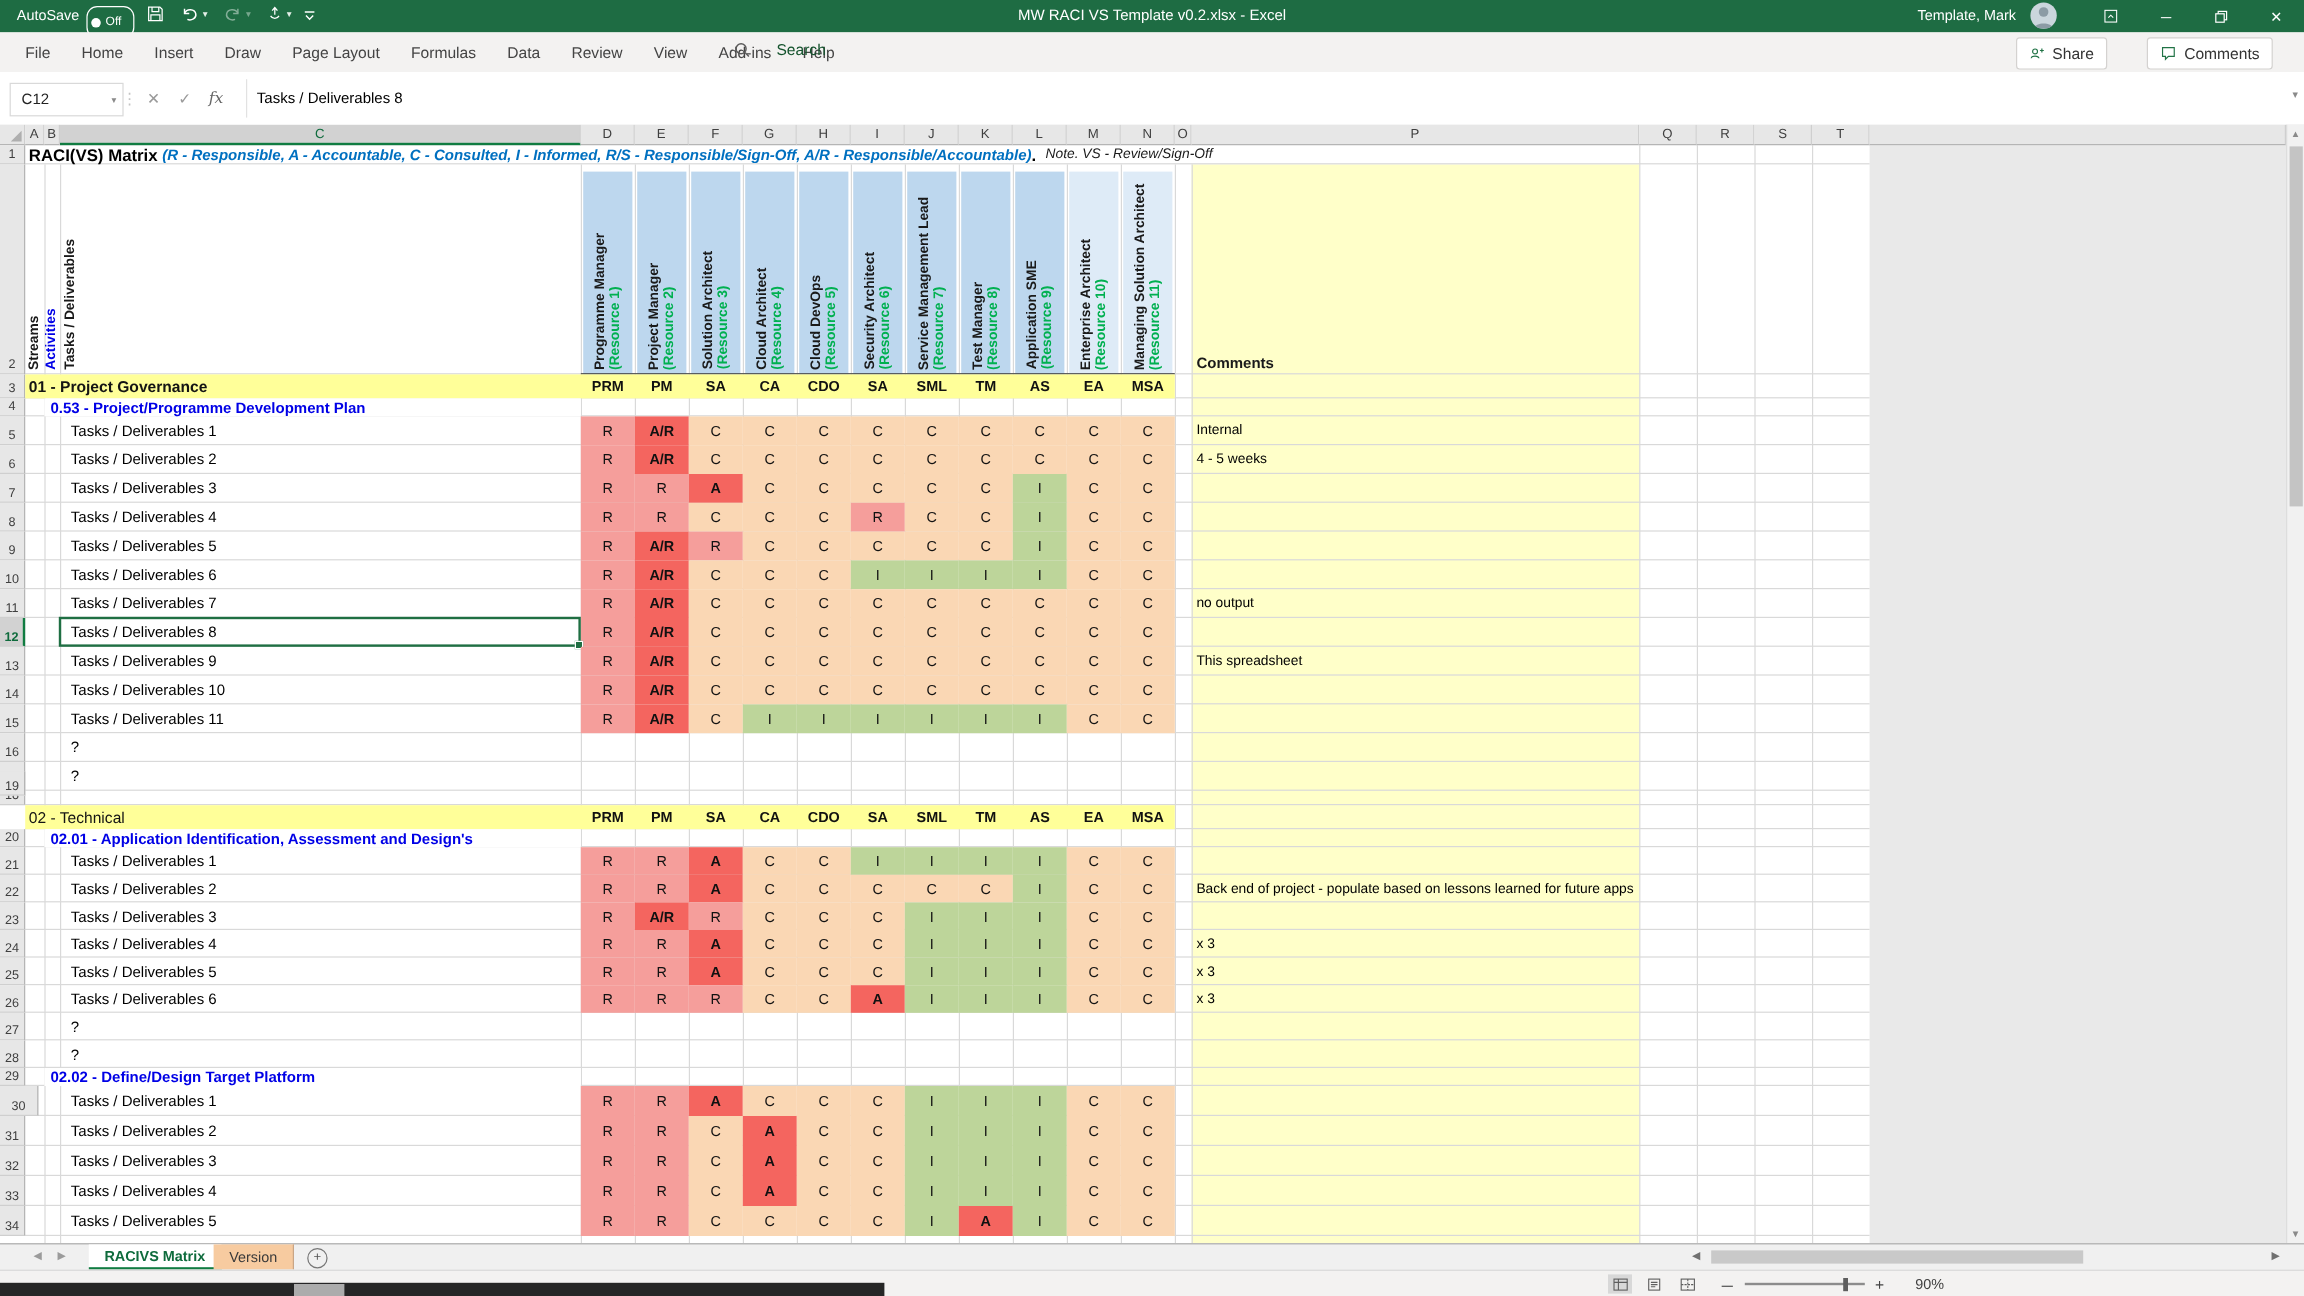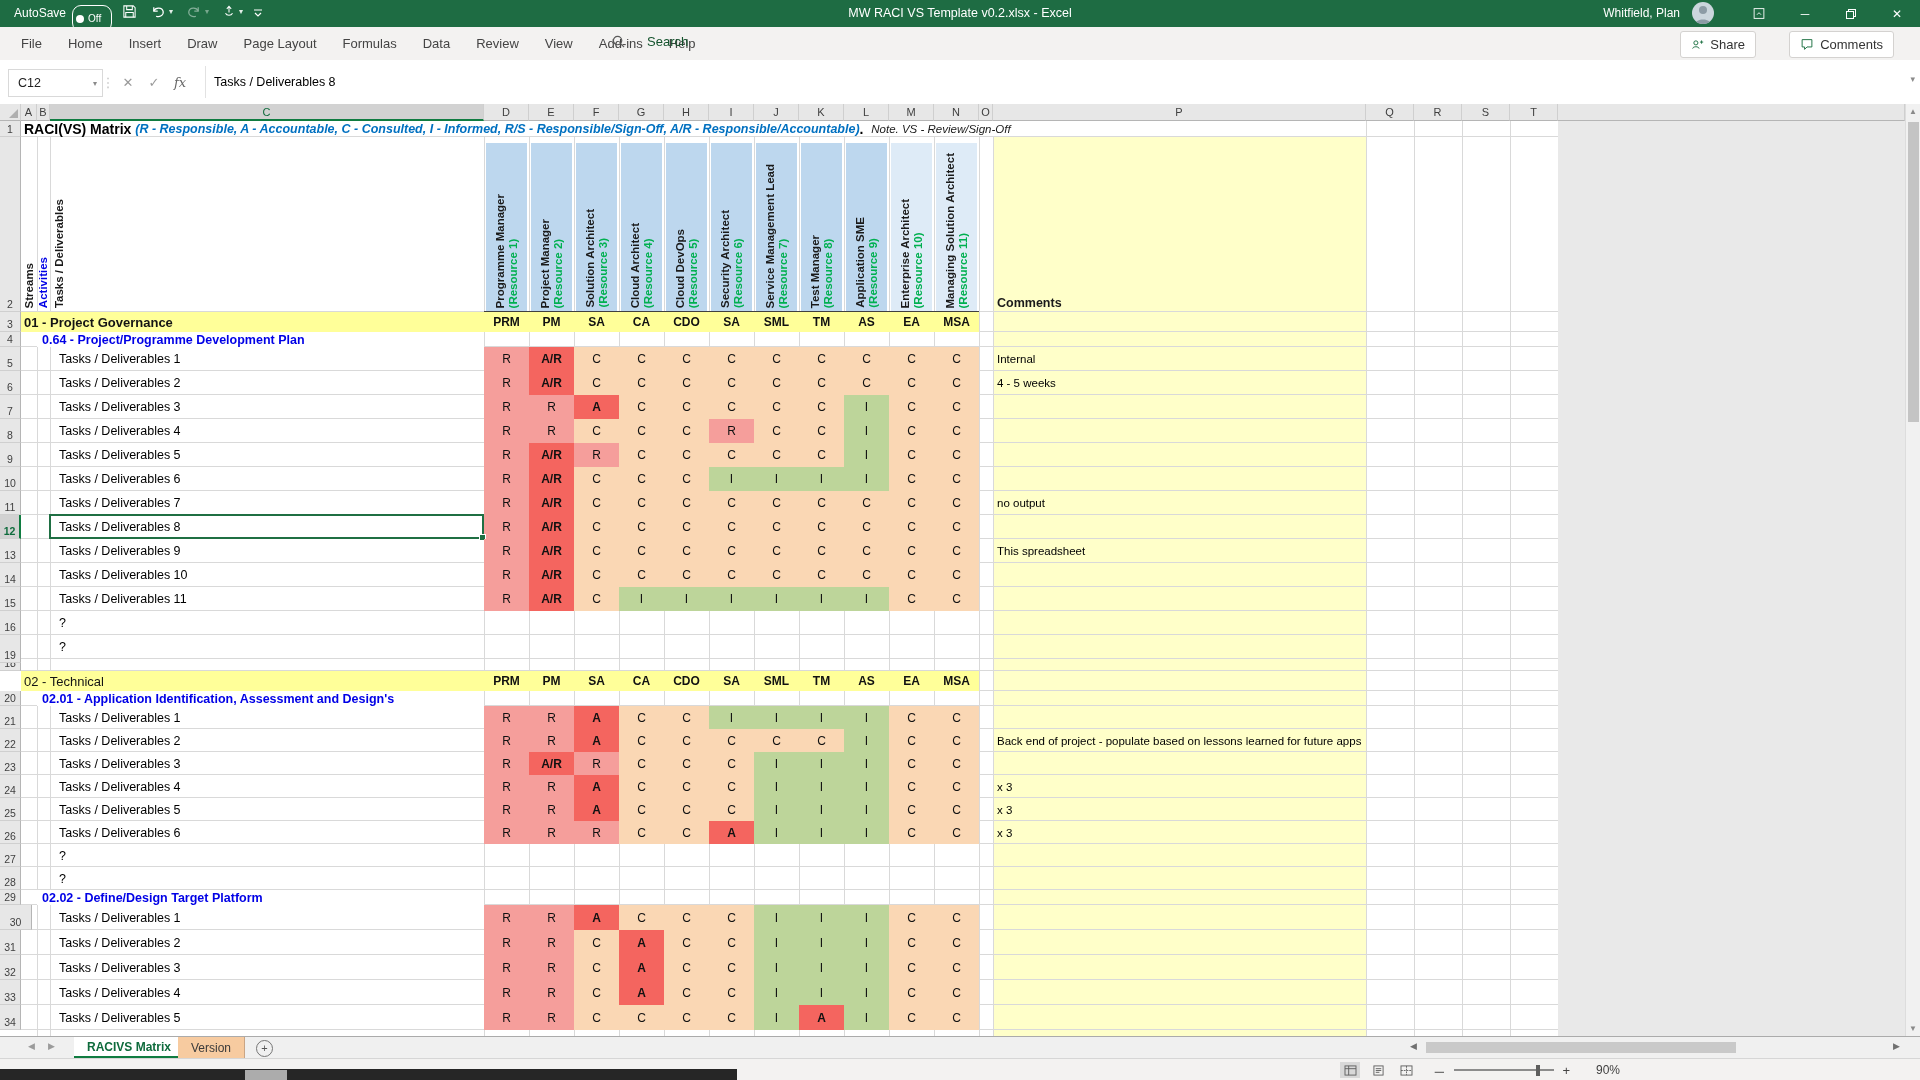--- a/index.html
+++ b/index.html
@@ -107,21 +107,21 @@
           <path d="M4 10c1.5 3 6.5 3 8 0" fill="none" stroke="#fff" stroke-width="1.2"></path>
         </svg>
       <span class="caret">▾</span>
     </div>
     <div class="qat" style="left:252px;top:7px;">
       <svg width="12" height="12" viewBox="0 0 12 12">
           <path d="M2 3h8M3 6l3 3 3-3" fill="none" stroke="#fff" stroke-width="1.2"></path>
         </svg>
     </div>
     <span class="win-title">MW RACI VS Template v0.2.xlsx  -  Excel</span>
-    <span class="user-name">Whitfield, Plan</span>
+    <span class="user-name">Template, Mark</span>
     <div class="avatar">
       <svg width="22" height="22" viewBox="0 0 22 22">
           <circle cx="11" cy="8" r="4" fill="#8C9BA5"></circle>
           <path d="M3 22c1-6 15-6 16 0z" fill="#8C9BA5"></path>
         </svg>
     </div>
     <div class="winbtn" style="right:138px;">
       <svg width="14" height="13" viewBox="0 0 16 16">
           <rect x="2" y="2" width="12" height="12" fill="none" stroke="#fff" stroke-width="1.1"></rect>
           <path d="M5.5 9.5 8 7l2.5 2.5" fill="none" stroke="#fff" stroke-width="1.1"></path>
@@ -360,21 +360,21 @@
       <div class="cellbox val" style="left: 619px; top: 208px; width: 45px; height: 20px; font-weight: bold;">CA</div>
       <div class="cellbox val" style="left: 664px; top: 208px; width: 45px; height: 20px; font-weight: bold;">CDO</div>
       <div class="cellbox val" style="left: 709px; top: 208px; width: 45px; height: 20px; font-weight: bold;">SA</div>
       <div class="cellbox val" style="left: 754px; top: 208px; width: 45px; height: 20px; font-weight: bold;">SML</div>
       <div class="cellbox val" style="left: 799px; top: 208px; width: 45px; height: 20px; font-weight: bold;">TM</div>
       <div class="cellbox val" style="left: 844px; top: 208px; width: 45px; height: 20px; font-weight: bold;">AS</div>
       <div class="cellbox val" style="left: 889px; top: 208px; width: 45px; height: 20px; font-weight: bold;">EA</div>
       <div class="cellbox val" style="left: 934px; top: 208px; width: 45px; height: 20px; font-weight: bold;">MSA</div>
       <div class="cellbox rowhdr" style="left: 0px; top: 228px; width: 21px; height: 15px;">4</div>
       <div class="cellbox" style="left: 37px; top: 228px; width: 447px; height: 15px; background: rgb(255, 255, 255);"></div>
-      <div class="cellbox" style="left: 42px; top: 228px; width: 600px; height: 15px; display: flex; align-items: center; font-weight: bold; font-size: 12.5px; color: rgb(0, 0, 230);">0.64 - Project/Programme Development Plan</div>
+      <div class="cellbox" style="left: 42px; top: 228px; width: 600px; height: 15px; display: flex; align-items: center; font-weight: bold; font-size: 12.5px; color: rgb(0, 0, 230);">0.53 - Project/Programme Development Plan</div>
       <div class="cellbox rowhdr" style="left: 0px; top: 243px; width: 21px; height: 24px;">5</div>
       <div class="cellbox" style="left: 59px; top: 243px; width: 420px; height: 24px; display: flex; align-items: center; font-size: 12.5px; color: rgb(0, 0, 0);">Tasks / Deliverables 1</div>
       <div class="cellbox val" style="left: 484px; top: 243px; width: 45px; height: 24px; background: rgb(245, 158, 155);">R</div>
       <div class="cellbox val" style="left: 529px; top: 243px; width: 45px; height: 24px; background: rgb(244, 101, 95); font-weight: bold;">A/R</div>
       <div class="cellbox val" style="left: 574px; top: 243px; width: 45px; height: 24px; background: rgb(250, 215, 180);">C</div>
       <div class="cellbox val" style="left: 619px; top: 243px; width: 45px; height: 24px; background: rgb(250, 215, 180);">C</div>
       <div class="cellbox val" style="left: 664px; top: 243px; width: 45px; height: 24px; background: rgb(250, 215, 180);">C</div>
       <div class="cellbox val" style="left: 709px; top: 243px; width: 45px; height: 24px; background: rgb(250, 215, 180);">C</div>
       <div class="cellbox val" style="left: 754px; top: 243px; width: 45px; height: 24px; background: rgb(250, 215, 180);">C</div>
       <div class="cellbox val" style="left: 799px; top: 243px; width: 45px; height: 24px; background: rgb(250, 215, 180);">C</div>

